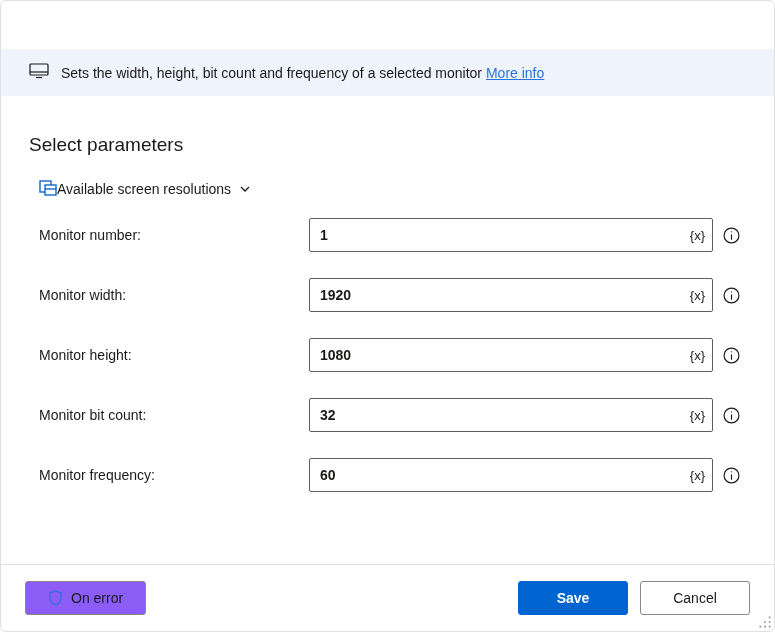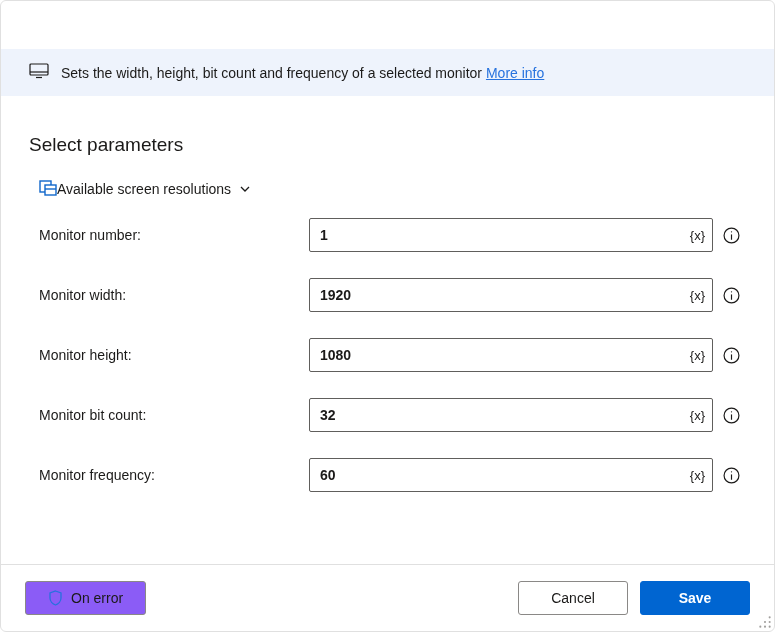--- a/index.html
+++ b/index.html
@@ -307,22 +307,22 @@
   </div>
 
   <div class="footer">
     <button class="btn btn-outline err-btn">
       <svg width="15" height="16" viewBox="0 0 15 16" fill="none" stroke="#2672de" stroke-width="1.3">
         <path d="M7.5 1 L13 3 V8 C13 11 10.5 14 7.5 15 C4.5 14 2 11 2 8 V3 Z"></path>
       </svg>
       <span>On error</span>
     </button>
     <div class="footer-right">
+      <button class="btn btn-primary">Save</button>
       <button class="btn btn-secondary">Cancel</button>
-      <button class="btn btn-primary">Save</button>
     </div>
   </div>
 
 </div>
 
 <svg class="resize-grip" viewBox="0 0 12 12">
   <circle cx="10" cy="2" r="0.9" fill="currentColor"></circle>
   <circle cx="6" cy="6" r="0.9" fill="currentColor"></circle>
   <circle cx="10" cy="6" r="0.9" fill="currentColor"></circle>
   <circle cx="2" cy="10" r="0.9" fill="currentColor"></circle>

